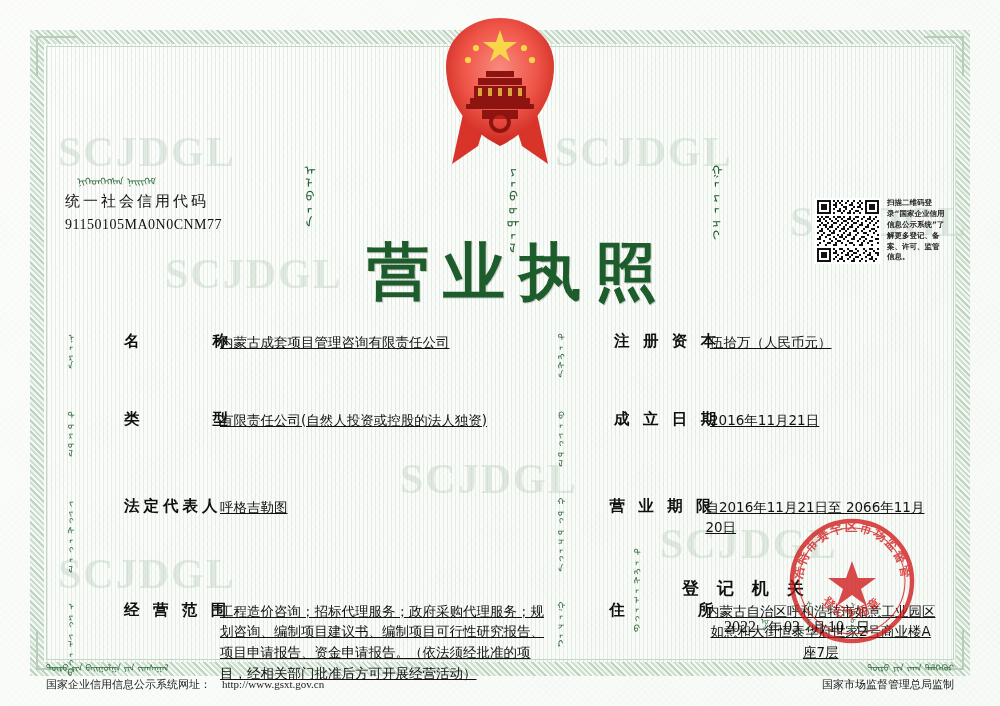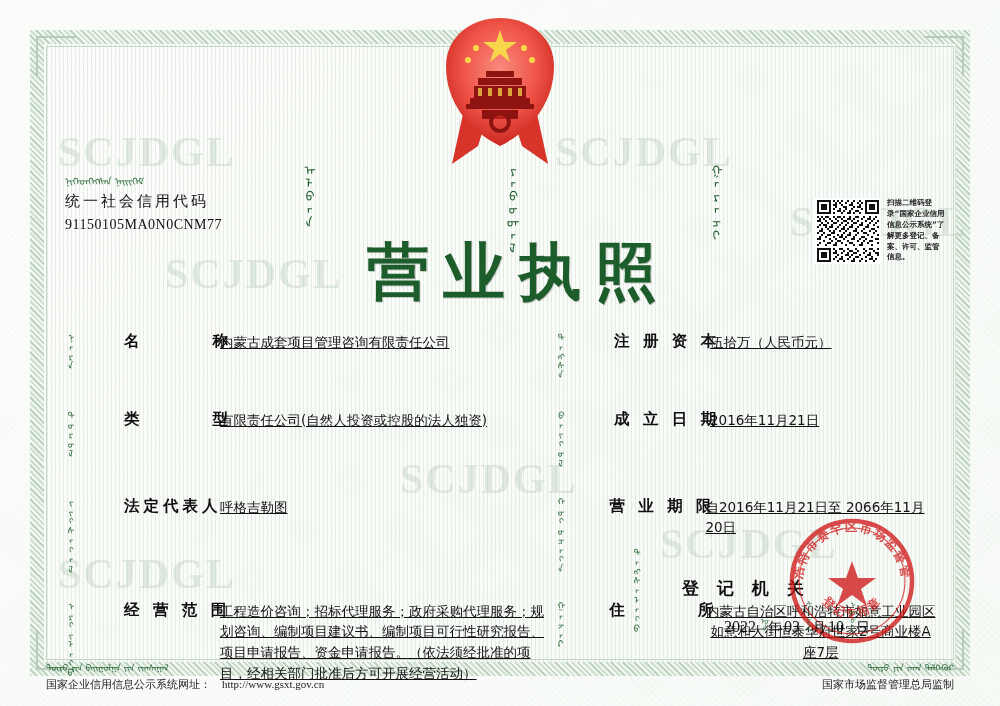--- a/index.html
+++ b/index.html
@@ -116,21 +116,21 @@
     font-size: 62px;
     letter-spacing: 14px;
     color: #1d5c2b;
     text-shadow: 1px 1px 0 rgba(0,0,0,0.18);
     padding-left: 28px;
   }
 
   
   .code-block { position: absolute; left: 65px; top: 170px; width: 220px; }
   .code-mong { font-size: 11px; color: #2f6b3c; margin-bottom: 4px; letter-spacing: 1px;
-               font-family: "DejaVu Sans", sans-serif; }
+               font-family: "DejaVu Sans", sans-serif; margin-left: 12px; }
   .code-label {
     font-family: "DejaVu Sans", sans-serif;
     font-size: 15px; letter-spacing: 3px; color: #111; font-weight: 500;
   }
   .code-value {
     font-family: "Liberation Serif", serif;
     font-size: 14px; letter-spacing: 0.5px; color: #111; margin-top: 6px;
   }
 
   

